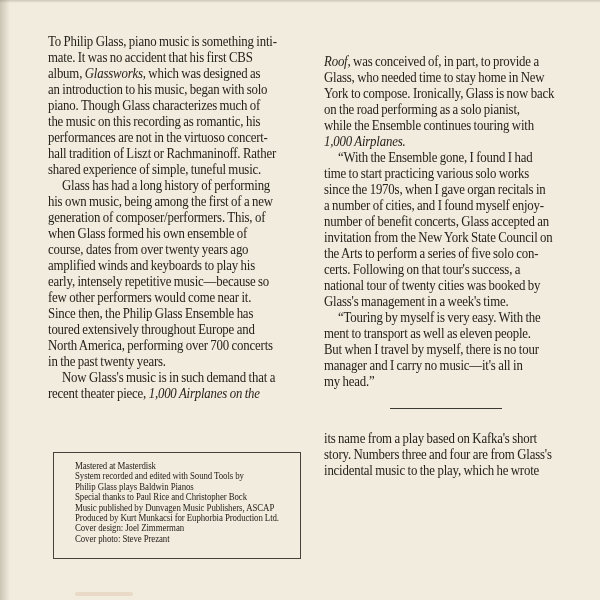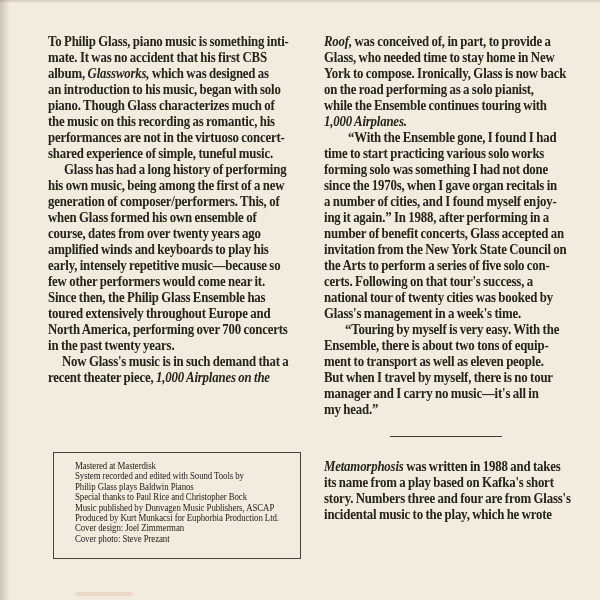--- a/index.html
+++ b/index.html
@@ -15,24 +15,24 @@
   }
   .edge-top{
     position:absolute;left:0;top:0;width:600px;height:3px;pointer-events:none;
     background:linear-gradient(to bottom, rgba(115,105,85,0.28), rgba(115,105,85,0));
   }
   .col{
     position:absolute;top:34px;width:258px;
     font-size:13.8px;letter-spacing:-0.2px;word-spacing:-0.5px;
   }
   .col-left{left:48px;}
-  .col-right{left:324px;}
-  .line{height:16px;line-height:16px;white-space:nowrap;font-weight:bold;}
+  .col-right{left:324px;margin-top:20px;}
+  .line{height:16px;line-height:16px;white-space:nowrap;}
   .ln{display:inline-block;transform:scaleX(0.93);transform-origin:0 50%;}
-  .line.first{padding-left:14px;text-align:center;}
+  .line.first{padding-left:14px;}
   .divider{
     height:0;border-top:1px solid #3d3a34;
     width:112px;margin:18px 0 22px 66px;
   }
   .credits{
     position:absolute;left:53px;top:452px;width:248px;height:107px;
     border:1px solid #46423b;box-sizing:border-box;
     padding:8px 8px 0 21px;
   }
   .credit-line{
@@ -55,20 +55,21 @@
 <div class="col col-left">
   <div>
       <div>
         <div class="line"><span class="ln">To Philip Glass, piano music is something inti-</span></div>
         <div class="line"><span class="ln">mate. It was no accident that his first CBS</span></div>
         <div class="line"><span class="ln">album, <i>Glassworks,</i> which was designed as</span></div>
         <div class="line"><span class="ln">an introduction to his music, began with solo</span></div>
         <div class="line"><span class="ln">piano. Though Glass characterizes much of</span></div>
         <div class="line"><span class="ln">the music on this recording as romantic, his</span></div>
         <div class="line"><span class="ln">performances are not in the virtuoso concert-</span></div>
+        <div class="line"><span class="ln">hall tradition of Liszt or Rachmaninoff. Rather</span></div>
         <div class="line"><span class="ln">shared experience of simple, tuneful music.</span></div>
       </div>
       <div>
         <div class="line first"><span class="ln">Glass has had a long history of performing</span></div>
         <div class="line"><span class="ln">his own music, being among the first of a new</span></div>
         <div class="line"><span class="ln">generation of composer/performers. This, of</span></div>
         <div class="line"><span class="ln">when Glass formed his own ensemble of</span></div>
         <div class="line"><span class="ln">course, dates from over twenty years ago</span></div>
         <div class="line"><span class="ln">amplified winds and keyboards to play his</span></div>
         <div class="line"><span class="ln">early, intensely repetitive music—because so</span></div>
@@ -91,44 +92,40 @@
         <div class="line"><span class="ln"><i>Roof,</i> was conceived of, in part, to provide a</span></div>
         <div class="line"><span class="ln">Glass, who needed time to stay home in New</span></div>
         <div class="line"><span class="ln">York to compose. Ironically, Glass is now back</span></div>
         <div class="line"><span class="ln">on the road performing as a solo pianist,</span></div>
         <div class="line"><span class="ln">while the Ensemble continues touring with</span></div>
         <div class="line"><span class="ln"><i>1,000 Airplanes.</i></span></div>
       </div>
       <div>
         <div class="line first"><span class="ln">“With the Ensemble gone, I found I had</span></div>
         <div class="line"><span class="ln">time to start practicing various solo works</span></div>
-        <div class="line"><span class="ln">forming solo was something I had not done</span></div>
         <div class="line"><span class="ln">since the 1970s, when I gave organ recitals in</span></div>
         <div class="line"><span class="ln">a number of cities, and I found myself enjoy-</span></div>
-        <div class="line"><span class="ln">ing it again.” In 1988, after performing in a</span></div>
         <div class="line"><span class="ln">number of benefit concerts, Glass accepted an</span></div>
         <div class="line"><span class="ln">invitation from the New York State Council on</span></div>
         <div class="line"><span class="ln">the Arts to perform a series of five solo con-</span></div>
         <div class="line"><span class="ln">certs. Following on that tour's success, a</span></div>
         <div class="line"><span class="ln">national tour of twenty cities was booked by</span></div>
         <div class="line"><span class="ln">Glass's management in a week's time.</span></div>
       </div>
       <div>
         <div class="line first"><span class="ln">“Touring by myself is very easy. With the</span></div>
-        <div class="line"><span class="ln">Ensemble, there is about two tons of equip-</span></div>
         <div class="line"><span class="ln">ment to transport as well as eleven people.</span></div>
         <div class="line"><span class="ln">But when I travel by myself, there is no tour</span></div>
         <div class="line"><span class="ln">manager and I carry no music—it's all in</span></div>
         <div class="line"><span class="ln">my head.”</span></div>
       </div>
     </div>
   <div class="divider"></div>
   <div>
       <div>
-        <div class="line"><span class="ln"><i>Metamorphosis</i> was written in 1988 and takes</span></div>
         <div class="line"><span class="ln">its name from a play based on Kafka's short</span></div>
         <div class="line"><span class="ln">story. Numbers three and four are from Glass's</span></div>
         <div class="line"><span class="ln">incidental music to the play, which he wrote</span></div>
       </div>
     </div>
 </div>
 
 <div class="credits">
     <div class="credit-line"><span class="ln">Mastered at Masterdisk</span></div>
     <div class="credit-line"><span class="ln">System recorded and edited with Sound Tools by</span></div>

